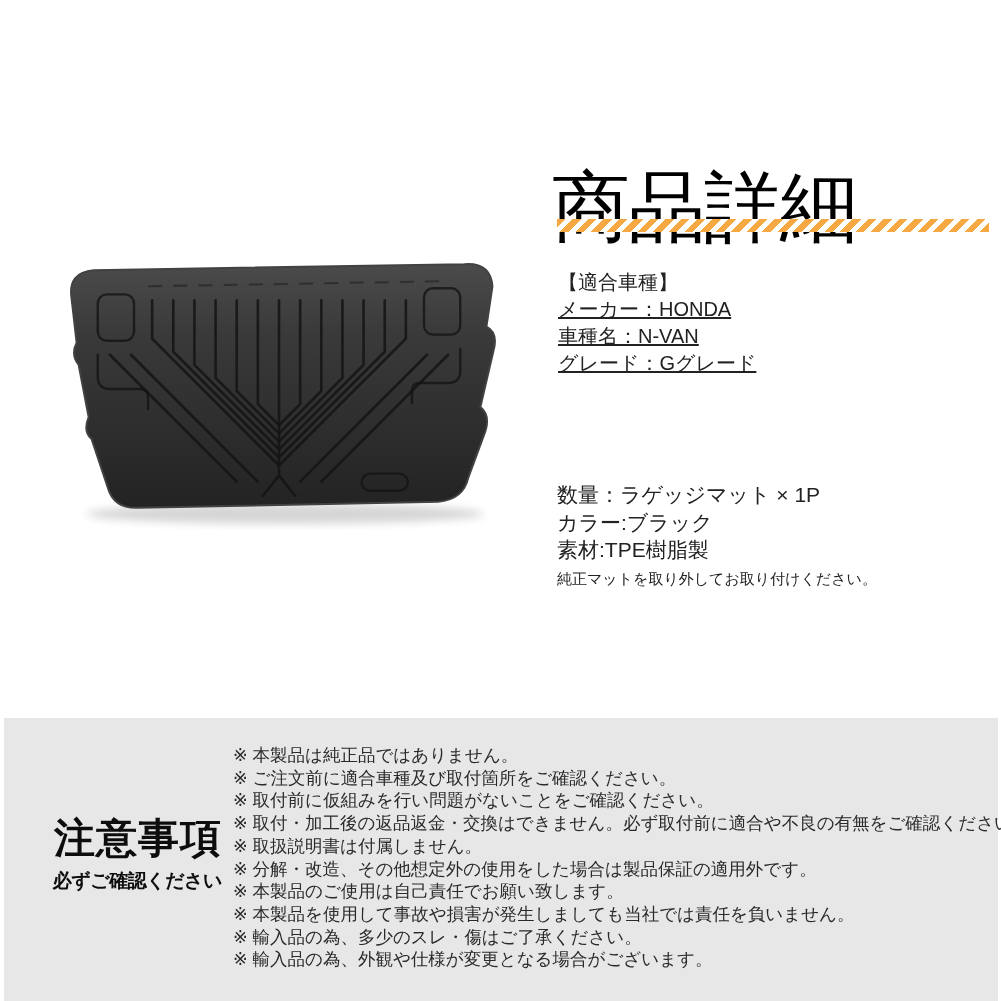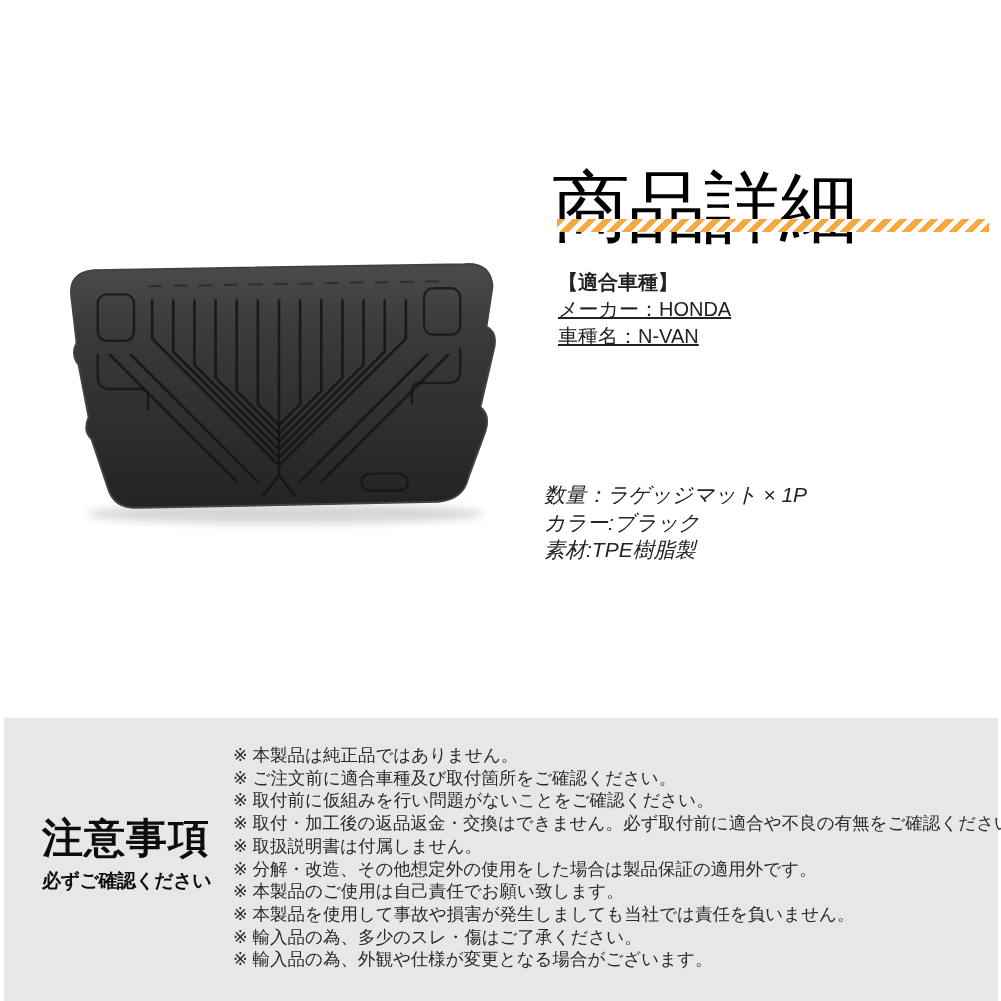--- a/index.html
+++ b/index.html
@@ -18,32 +18,32 @@
   .accent-stripe{
     position:absolute;left:557px;top:219px;width:432px;height:13px;
     background:repeating-linear-gradient(135deg,
       #f6a843 0px,#f6a843 6px,#ffffff 6px,#ffffff 11px);
   }
   
   .product-figure{position:absolute;left:36px;top:242px;width:486px;height:292px;}
   .product-figure svg{width:100%;height:100%;display:block;}
   
   .spec-block{position:absolute;left:558px;top:268px;width:435px;}
-  .spec-title{font-size:20px;line-height:28px;font-weight:700;color:#222;}
+  .spec-title{font-size:20px;line-height:28px;font-weight:400;color:#222;}
   .spec-line{font-size:20px;line-height:27px;color:#222;white-space:nowrap;text-decoration:underline;}
-  .detail-block{position:absolute;left:544px;top:481px;width:440px;font-style:italic;}
+  .detail-block{position:absolute;left:557px;top:481px;width:440px;}
   .detail-line{font-size:21px;line-height:27.5px;color:#222;white-space:nowrap;}
   .fine-note{margin-top:5px;}
   .fine-note-line{font-size:15px;line-height:20px;color:#222;white-space:nowrap;}
   
   .caution-band{
     position:absolute;left:4px;right:3px;top:718px;bottom:0;
     background:#e7e7e7;
   }
-  .caution-head{position:absolute;left:38px;top:98px;width:180px;text-align:left;}
+  .caution-head{position:absolute;left:38px;top:98px;width:180px;text-align:right;}
   .caution-title{font-size:41px;font-weight:900;line-height:1.1;color:#0d0d0d;
     letter-spacing:1px;white-space:nowrap;}
   .caution-subtitle{font-size:19px;font-weight:700;margin-top:7px;color:#0d0d0d;
     letter-spacing:-0.5px;white-space:nowrap;}
   .caution-list{
     position:absolute;left:229px;top:26px;margin:0;padding:0;list-style:none;
     font-size:17.5px;line-height:22.7px;color:#2a2a2a;
   }
   .caution-list li{white-space:nowrap;}
 </style>
@@ -85,27 +85,29 @@
     <path d="M 240 176 L 240 232 M 240 232 L 224 252 M 240 232 L 256 252" fill="none" stroke="#141414" stroke-width="2.6" opacity="0.85" stroke-linecap="round"></path>
 
     <rect x="322" y="230" width="46" height="17" rx="8.5" fill="none" stroke="#141414" stroke-width="2.4" opacity="0.8"></rect>
   </svg>
 </figure>
 
 <section class="spec-block">
   <div class="spec-title">【適合車種】</div>
   <div class="spec-line">メーカー：HONDA</div>
   <div class="spec-line">車種名：N-VAN</div>
+  <div class="spec-line">グレード：Gグレード</div>
 </section>
 
 <section class="detail-block">
   <div class="detail-line">数量：ラゲッジマット × 1P</div>
   <div class="detail-line">カラー:ブラック</div>
   <div class="detail-line">素材:TPE樹脂製</div>
   <div class="fine-note">
+    <div class="fine-note-line">純正マットを取り外してお取り付けください。</div>
   </div>
 </section>
 
 <section class="caution-band">
   <div class="caution-head">
     <div class="caution-title">注意事項</div>
     <div class="caution-subtitle">必ずご確認ください</div>
   </div>
   <ul class="caution-list">
     <li>※ 本製品は純正品ではありません。</li>

